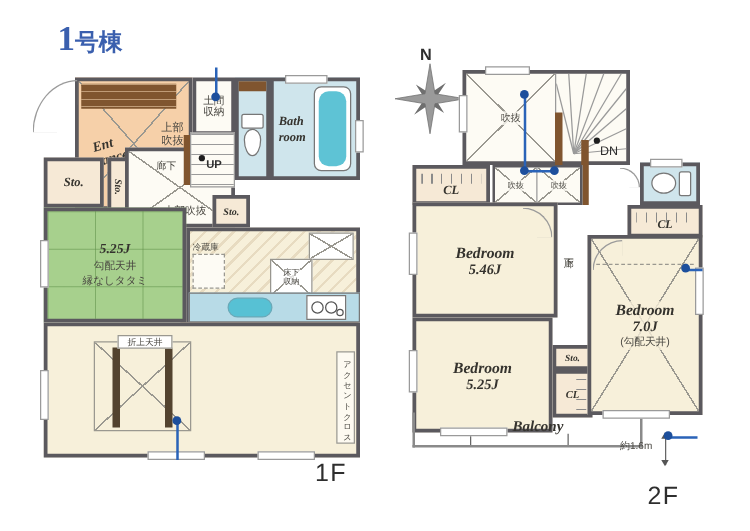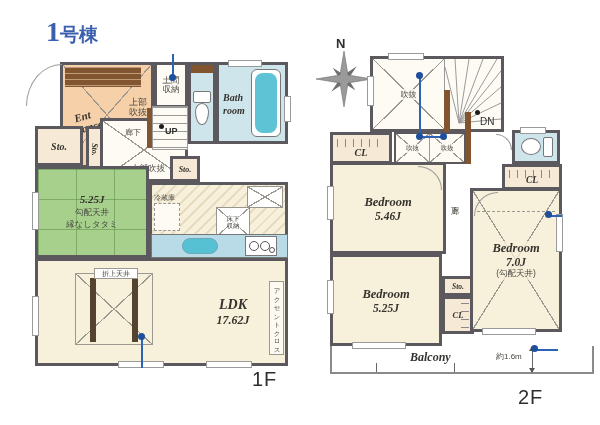--- a/index.html
+++ b/index.html
@@ -128,24 +128,20 @@
             <circle cx="8" cy="9" r="4.5" fill="none" stroke="#555"></circle>
             <circle cx="19" cy="9" r="4.5" fill="none" stroke="#555"></circle>
             <circle cx="26" cy="13" r="2.5" fill="none" stroke="#555"></circle>
           </svg>
         </div>
       </div>
     </div>
     <div class="wood" style="left:143px;top:258px;width:145px;height:9px;background:#5e3c24;border-radius:2px"></div>
 
     <div class="room cream" style="left:35px;top:258px;width:253px;height:108px">
-      <div class="abs col" style="left:150px;top:36px;width:90px">
-        <div class="serif" style="font-size:14px">LDK</div>
-        <div class="serif" style="font-size:12px">17.62J</div>
-      </div>
       <div class="abs xpat" style="left:37px;top:12px;width:78px;height:72px;border:1px solid #9a9890">
         <div class="beam" style="left:14px;top:4px;width:6px;height:64px"></div>
         <div class="beam" style="right:14px;top:4px;width:6px;height:64px"></div>
       </div>
       <div class="abs cx" style="left:56px;top:7px;width:44px;height:11px;background:#fff;border:1px solid #9a9890">
         <span class="jp" style="font-size:7px">折上天井</span>
       </div>
       <div class="abs cx" style="right:1px;top:20px;width:15px;height:74px;background:#fdfaf1;border:1px solid #9a9890">
         <span class="jp vtext" style="font-size:6.5px;letter-spacing:1px">アクセントクロス</span>
       </div>
@@ -260,21 +256,21 @@
     <div class="room cream xpat" style="left:170px;top:188px;width:92px;height:144px">
       <div class="dash" style="left:4px;right:4px;top:20px"></div>
       <div class="col" style="width:100%;height:100%">
         <div class="serif" style="font-size:12.5px;background:rgba(247,240,218,.8)">Bedroom</div>
         <div class="serif" style="font-size:11.5px;background:rgba(247,240,218,.8)">7.0J</div>
         <div class="jp" style="font-size:8.5px;background:rgba(247,240,218,.8)">(勾配天井)</div>
       </div>
     </div>
     <div class="arc" style="left:174px;top:192px;width:24px;height:24px;border-right:none;border-bottom:none;border-top-left-radius:100% 100%"></div>
 
-    <div class="abs" style="left:30px;top:346px;width:264px;height:28px;border-left:2px solid #8a8a8a;border-right:2px solid #8a8a8a;border-bottom:2px solid #8a8a8a">
+    <div class="abs" style="left:30px;top:330px;width:184px;height:28px;border-left:2px solid #8a8a8a;border-right:2px solid #8a8a8a;border-bottom:2px solid #8a8a8a">
       <div class="serif abs" style="left:78px;top:4px;font-size:12px">Balcony</div>
       <div class="gline" style="left:44px;bottom:0;width:1px;height:9px"></div>
       <div class="gline" style="left:122px;bottom:0;width:1px;height:9px"></div>
     </div>
 
     <div class="gline" style="left:232px;top:348px;width:1px;height:24px"></div>
     <div class="abs" style="left:229px;top:346px;width:0;height:0;border-left:3px solid transparent;border-right:3px solid transparent;border-bottom:5px solid #555"></div>
     <div class="abs" style="left:229px;top:368px;width:0;height:0;border-left:3px solid transparent;border-right:3px solid transparent;border-top:5px solid #555"></div>
     <div class="abs jp" style="left:196px;top:351px;font-size:8px">約1.6m</div>
 

